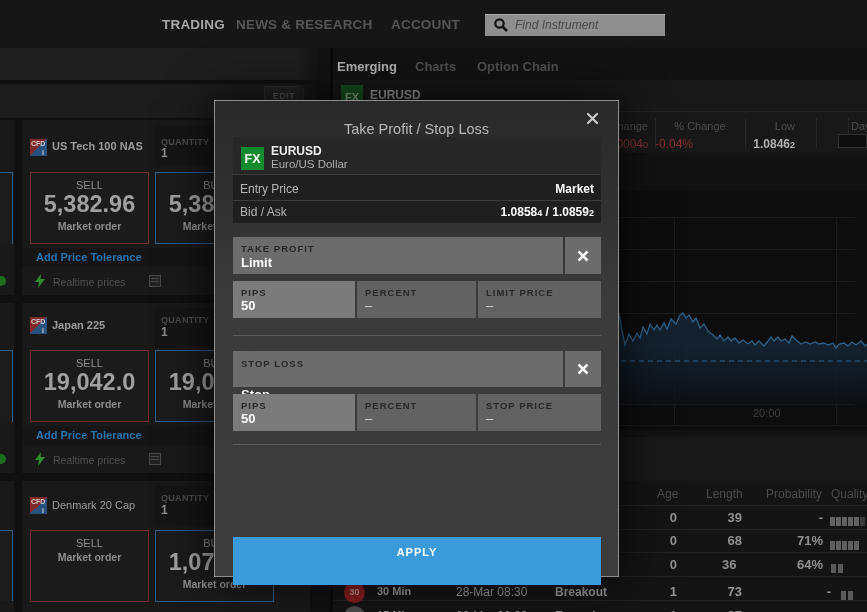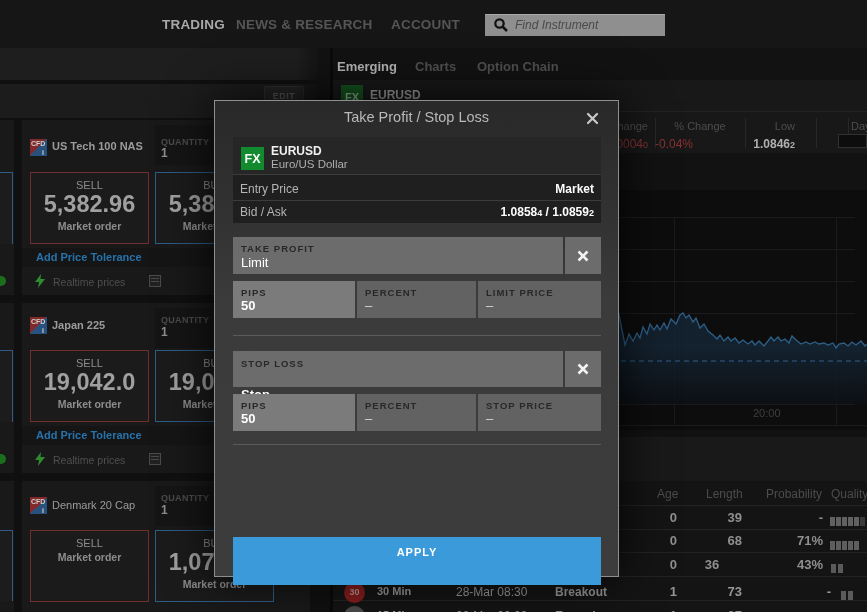--- a/index.html
+++ b/index.html
@@ -189,22 +189,22 @@
 </div>
 <div class="abs" style="left:830px;top:512px;white-space:nowrap"><span style="display:inline-block;width:5px;height:9px;background:#616161;margin-right:1px"></span><span style="display:inline-block;width:5px;height:9px;background:#616161;margin-right:1px"></span><span style="display:inline-block;width:5px;height:9px;background:#616161;margin-right:1px"></span><span style="display:inline-block;width:5px;height:9px;background:#616161;margin-right:1px"></span><span style="display:inline-block;width:5px;height:9px;background:#616161;margin-right:1px"></span><span style="display:inline-block;width:5px;height:9px;background:#3a3a3a"></span></div>
 <div class="abs" style="left:333px;top:533px;width:534px;font-size:13px;font-weight:bold;color:#8f8f8f">
   <span class="abs" style="left:326px;width:18px;text-align:right">0</span>
   <span class="abs" style="left:379px;width:30px;text-align:right">68</span>
   <span class="abs" style="left:455px;width:35px;text-align:right">71%</span>
 </div>
 <div class="abs" style="left:830px;top:536px;white-space:nowrap"><span style="display:inline-block;width:5px;height:9px;background:#5e5e5e;margin-right:1px"></span><span style="display:inline-block;width:5px;height:9px;background:#5e5e5e;margin-right:1px"></span><span style="display:inline-block;width:5px;height:9px;background:#5e5e5e;margin-right:1px"></span><span style="display:inline-block;width:5px;height:9px;background:#5e5e5e;margin-right:1px"></span><span style="display:inline-block;width:5px;height:9px;background:#5e5e5e"></span></div>
 <div class="abs" style="left:333px;top:557px;width:534px;font-size:13px;font-weight:bold;color:#8f8f8f">
   <span class="abs" style="left:326px;width:18px;text-align:right">0</span>
-  <span class="abs" style="left:364px;width:30px;text-align:center">36</span>
-  <span class="abs" style="left:455px;width:35px;text-align:right">43%</span>
+  <span class="abs" style="left:389px;width:30px;text-align:left">36</span>
+  <span class="abs" style="left:455px;width:35px;text-align:right">64%</span>
 </div>
 <div class="abs" style="left:831px;top:559px;white-space:nowrap"><span style="display:inline-block;width:5px;height:9px;background:#5a5a5a;margin-right:2px"></span><span style="display:inline-block;width:5px;height:9px;background:#5a5a5a"></span></div>
 
 <div class="abs" style="left:344px;top:582px;width:21px;height:21px;border-radius:50%;background:#841d1d;color:#c09090;font-size:9px;font-weight:bold;text-align:center;line-height:21px">30</div>
 <div class="abs" style="left:333px;top:584px;width:534px;font-size:13px;color:#969696">
   <span class="abs" style="left:44px;font-weight:bold;font-size:11px;top:1px">30 Min</span>
   <span class="abs" style="left:123px;font-size:12px;top:1px">28-Mar 08:30</span>
   <span class="abs" style="left:222px;font-weight:bold;font-size:12px;top:1px">Breakout</span>
   <span class="abs" style="left:326px;width:18px;text-align:right;font-weight:bold">1</span>
   <span class="abs" style="left:379px;width:30px;text-align:right;font-weight:bold">73</span>
@@ -216,21 +216,21 @@
 <div class="abs" style="left:333px;top:608px;width:534px;font-size:13px;color:#969696">
   <span class="abs" style="left:44px;font-weight:bold;font-size:11px;top:1px">15 Min</span>
   <span class="abs" style="left:123px;font-size:12px;top:1px">28-Mar 00:00</span>
   <span class="abs" style="left:222px;font-weight:bold;font-size:12px;top:1px">Emerging</span>
   <span class="abs" style="left:326px;width:18px;text-align:right;font-weight:bold">1</span>
   <span class="abs" style="left:379px;width:30px;text-align:right;font-weight:bold">27</span>
 </div>
 <div class="abs" style="left:835px;top:609px;white-space:nowrap"></div>
 
 <div class="abs" style="left:214px;top:100px;width:405px;height:477px;background:linear-gradient(to bottom,#292929 0%,#303030 20%,#3b3b3b 42%,#3c3c3c 100%);border:1px solid #8e8e8e;box-shadow:0 0 45px rgba(0,0,0,0.85)">
-  <div class="abs" style="left:0;top:8px;width:403px;text-align:center;font-size:14.5px;color:#b9b9b9">Take Profit / Stop Loss</div>
+  <div class="abs" style="left:0;top:20px;width:403px;text-align:center;font-size:14.5px;color:#b9b9b9">Take Profit / Stop Loss</div>
   <svg class="abs" style="left:371px;top:11px" width="13" height="13" viewBox="0 0 13 13">
       <path d="M2 2 L11 11 M11 2 L2 11" stroke="#c9c9c9" stroke-width="2.2" stroke-linecap="round"></path>
     </svg>
 
   <div class="abs" style="left:18px;top:36px;width:368px;height:86px;background:#1f1f1f"></div>
   <div class="abs" style="left:18px;top:36px;width:368px;height:37px;background:#262626">
     <div class="abs" style="left:8px;top:10px;width:23px;height:23px;background:#128a2e;text-align:center;font-size:12.5px;font-weight:bold;color:#fff;line-height:24px">FX</div>
     <div class="abs" style="left:38px;top:7px;font-size:12px;font-weight:bold;color:#efefef">EURUSD</div>
     <div class="abs" style="left:38px;top:21px;font-size:11.5px;color:#aeaeae">Euro/US Dollar</div>
   </div>
@@ -238,21 +238,21 @@
     <div class="abs" style="left:7px;top:7px;font-size:12px;color:#b4b4b4">Entry Price</div>
     <div class="abs" style="right:7px;top:7px;font-size:12px;font-weight:bold;color:#fdfdfd">Market</div>
   </div>
   <div class="abs" style="left:18px;top:99px;width:368px;height:23px;border-top:1px solid #3c3c3c">
     <div class="abs" style="left:7px;top:4px;font-size:12px;color:#b4b4b4">Bid / Ask</div>
     <div class="abs" style="right:7px;top:4px;font-size:12px;font-weight:bold;color:#fdfdfd">1.0858<span style="font-size:9px">4</span> / 1.0859<span style="font-size:9px">2</span></div>
   </div>
 
   <div class="abs" style="left:18px;top:136px;width:330px;height:37px;background:#6c6c6c">
     <div class="abs" style="left:8px;top:6px;font-size:9.5px;font-weight:bold;color:#282828;letter-spacing:1px">TAKE PROFIT</div>
-    <div class="abs" style="left:8px;top:18px;font-size:13px;font-weight:normal;color:#fff">Limit</div>
+    <div class="abs" style="left:8px;top:18px;font-size:13px;font-weight:bold;color:#fff">Limit</div>
   </div>
   <div class="abs" style="left:350px;top:136px;width:36px;height:37px;background:#6c6c6c">
       <svg class="abs" style="left:12px;top:13px" width="12" height="12" viewBox="0 0 12 12">
         <path d="M1.5 1.5 L10.5 10.5 M10.5 1.5 L1.5 10.5" stroke="#f2f2f2" stroke-width="2.6" stroke-linecap="butt"></path>
       </svg>
     </div>
   <div class="abs" style="left:18px;top:180px;width:122px;height:37px;background:#7b7b7b">
     <div class="abs" style="left:8px;top:6px;font-size:9.5px;font-weight:bold;color:#282828;letter-spacing:1px">PIPS</div>
     <div class="abs" style="left:8px;top:17px;font-size:13px;font-weight:bold;color:#fff">50</div>
   </div>

